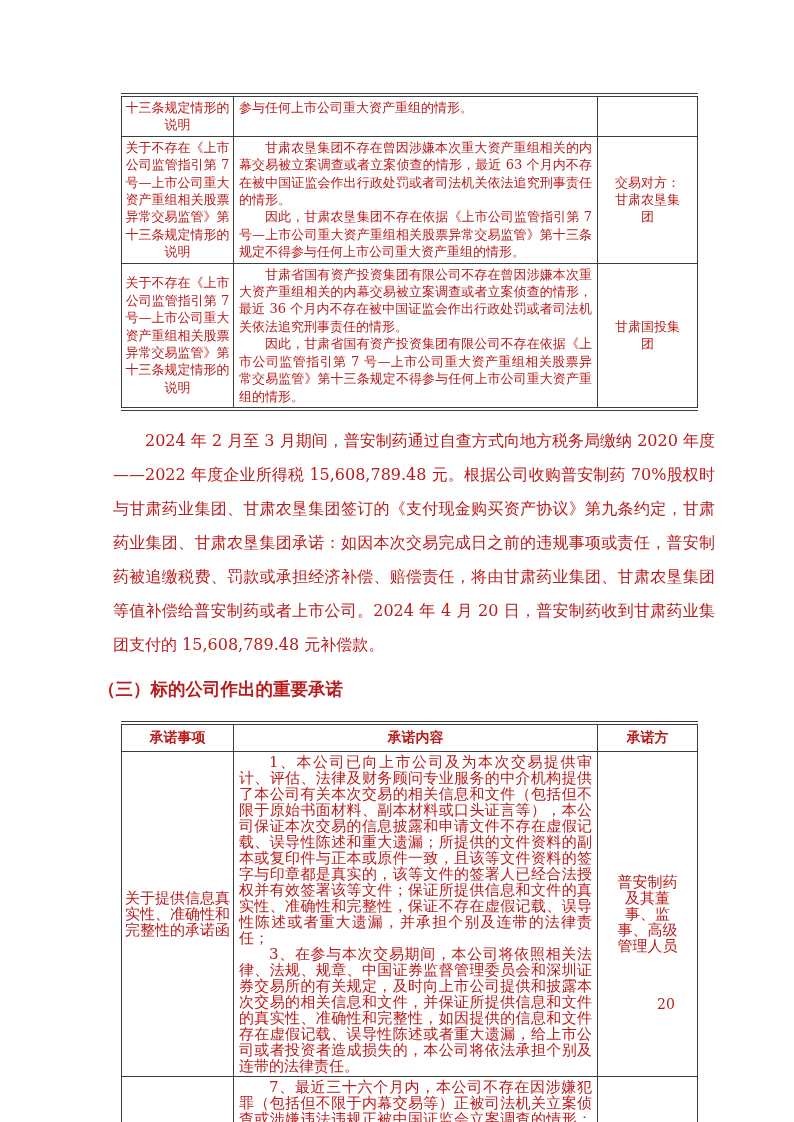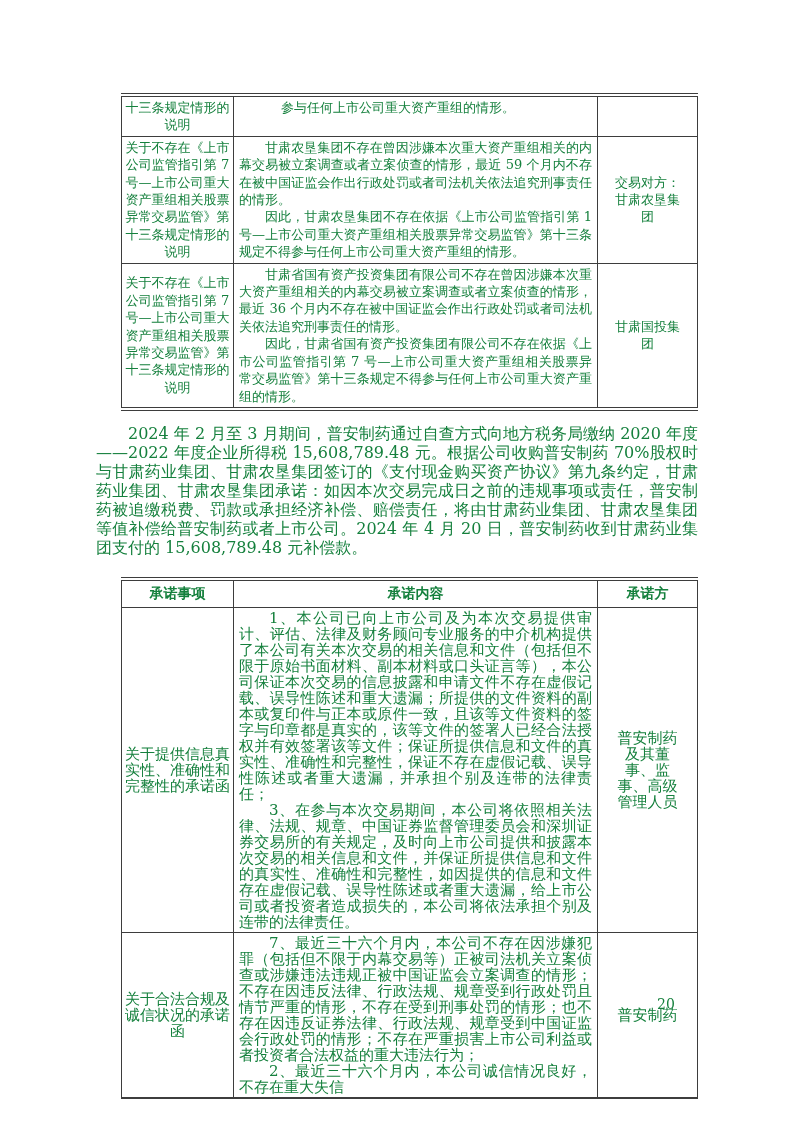--- a/index.html
+++ b/index.html
@@ -1,21 +1,21 @@
 <!DOCTYPE html>
 <html><head>
 <meta charset="utf-8">
 <style>
   html, body { margin: 0; padding: 0; background: #ffffff; }
   .page {
     position: relative;
     width: 794px;
     height: 1122px;
     background: #ffffff;
-    color: #15803d;
+    color: #b91c1c;
     font-family: "DejaVu Serif", "Liberation Serif", serif;
     box-sizing: border-box;
     padding: 93px 96px 0 96px;
     overflow: hidden;
   }
   table.t {
     border-collapse: collapse;
     table-layout: fixed;
     width: 576px;
     margin-left: 25px;
@@ -30,29 +30,29 @@
     font-size: 14px;
     height: 29px;
     text-align: center;
     padding: 2px;
   }
   table.t1 td { font-size: 13px; line-height: 17.4px; }
   table.t2 td { font-size: 15px; line-height: 16px; }
   td.c-item   { text-align: center; vertical-align: middle; padding: 2px 3px; }
   td.c-content{ vertical-align: top; padding: 2px 5px; }
   td.c-content p { margin: 0; text-indent: 2em; text-align: justify; }
-  td.c-content p.flush { text-indent: 0; margin-left: 42px; }
+  td.c-content p.flush { text-indent: 0; }
   td.c-party  { text-align: center; vertical-align: middle; padding: 0 14px; }
   .body-para {
     width: 602px;
     font-size: 16px;
-    line-height: 19px;
+    line-height: 34px;
     text-align: justify;
     text-indent: 2em;
-    margin: 13px 0 0 0;
+    margin: 13px 0 0 17px;
   }
   .section-heading {
     font-family: "DejaVu Sans", "Liberation Sans", sans-serif;
     font-size: 17.5px;
     font-weight: bold;
     margin: 15px 0 0 2px;
   }
   .page-number {
     position: absolute;
     left: 657px;
@@ -75,38 +75,39 @@
       <tr>
         <td class="c-item">十三条规定情形的说明</td>
         <td class="c-content">
           <p class="flush">参与任何上市公司重大资产重组的情形。</p>
         </td>
         <td class="c-party"></td>
       </tr>
       <tr>
         <td class="c-item">关于不存在《上市公司监管指引第 7 号—上市公司重大资产重组相关股票异常交易监管》第十三条规定情形的说明</td>
         <td class="c-content">
-          <p>甘肃农垦集团不存在曾因涉嫌本次重大资产重组相关的内幕交易被立案调查或者立案侦查的情形，最近 59 个月内不存在被中国证监会作出行政处罚或者司法机关依法追究刑事责任的情形。</p>
-          <p>因此，甘肃农垦集团不存在依据《上市公司监管指引第 1 号—上市公司重大资产重组相关股票异常交易监管》第十三条规定不得参与任何上市公司重大资产重组的情形。</p>
+          <p>甘肃农垦集团不存在曾因涉嫌本次重大资产重组相关的内幕交易被立案调查或者立案侦查的情形，最近 63 个月内不存在被中国证监会作出行政处罚或者司法机关依法追究刑事责任的情形。</p>
+          <p>因此，甘肃农垦集团不存在依据《上市公司监管指引第 7 号—上市公司重大资产重组相关股票异常交易监管》第十三条规定不得参与任何上市公司重大资产重组的情形。</p>
         </td>
         <td class="c-party">交易对方：甘肃农垦集团</td>
       </tr>
       <tr>
         <td class="c-item">关于不存在《上市公司监管指引第 7 号—上市公司重大资产重组相关股票异常交易监管》第十三条规定情形的说明</td>
         <td class="c-content">
           <p>甘肃省国有资产投资集团有限公司不存在曾因涉嫌本次重大资产重组相关的内幕交易被立案调查或者立案侦查的情形，最近 36 个月内不存在被中国证监会作出行政处罚或者司法机关依法追究刑事责任的情形。</p>
           <p>因此，甘肃省国有资产投资集团有限公司不存在依据《上市公司监管指引第 7 号—上市公司重大资产重组相关股票异常交易监管》第十三条规定不得参与任何上市公司重大资产重组的情形。</p>
         </td>
         <td class="c-party">甘肃国投集团</td>
       </tr>
     </tbody>
   </table>
 
   <p class="body-para">2024 年 2 月至 3 月期间，普安制药通过自查方式向地方税务局缴纳 2020 年度——2022 年度企业所得税 15,608,789.48 元。根据公司收购普安制药 70%股权时与甘肃药业集团、甘肃农垦集团签订的《支付现金购买资产协议》第九条约定，甘肃药业集团、甘肃农垦集团承诺：如因本次交易完成日之前的违规事项或责任，普安制药被追缴税费、罚款或承担经济补偿、赔偿责任，将由甘肃药业集团、甘肃农垦集团等值补偿给普安制药或者上市公司。2024 年 4 月 20 日，普安制药收到甘肃药业集团支付的 15,608,789.48 元补偿款。</p>
 
+  <h2 class="section-heading">（三）标的公司作出的重要承诺</h2>
 
   <table class="t t2">
     <colgroup>
       <col style="width:112px">
       <col style="width:364px">
       <col style="width:100px">
     </colgroup>
     <thead>
       <tr>
         <th>承诺事项</th>

